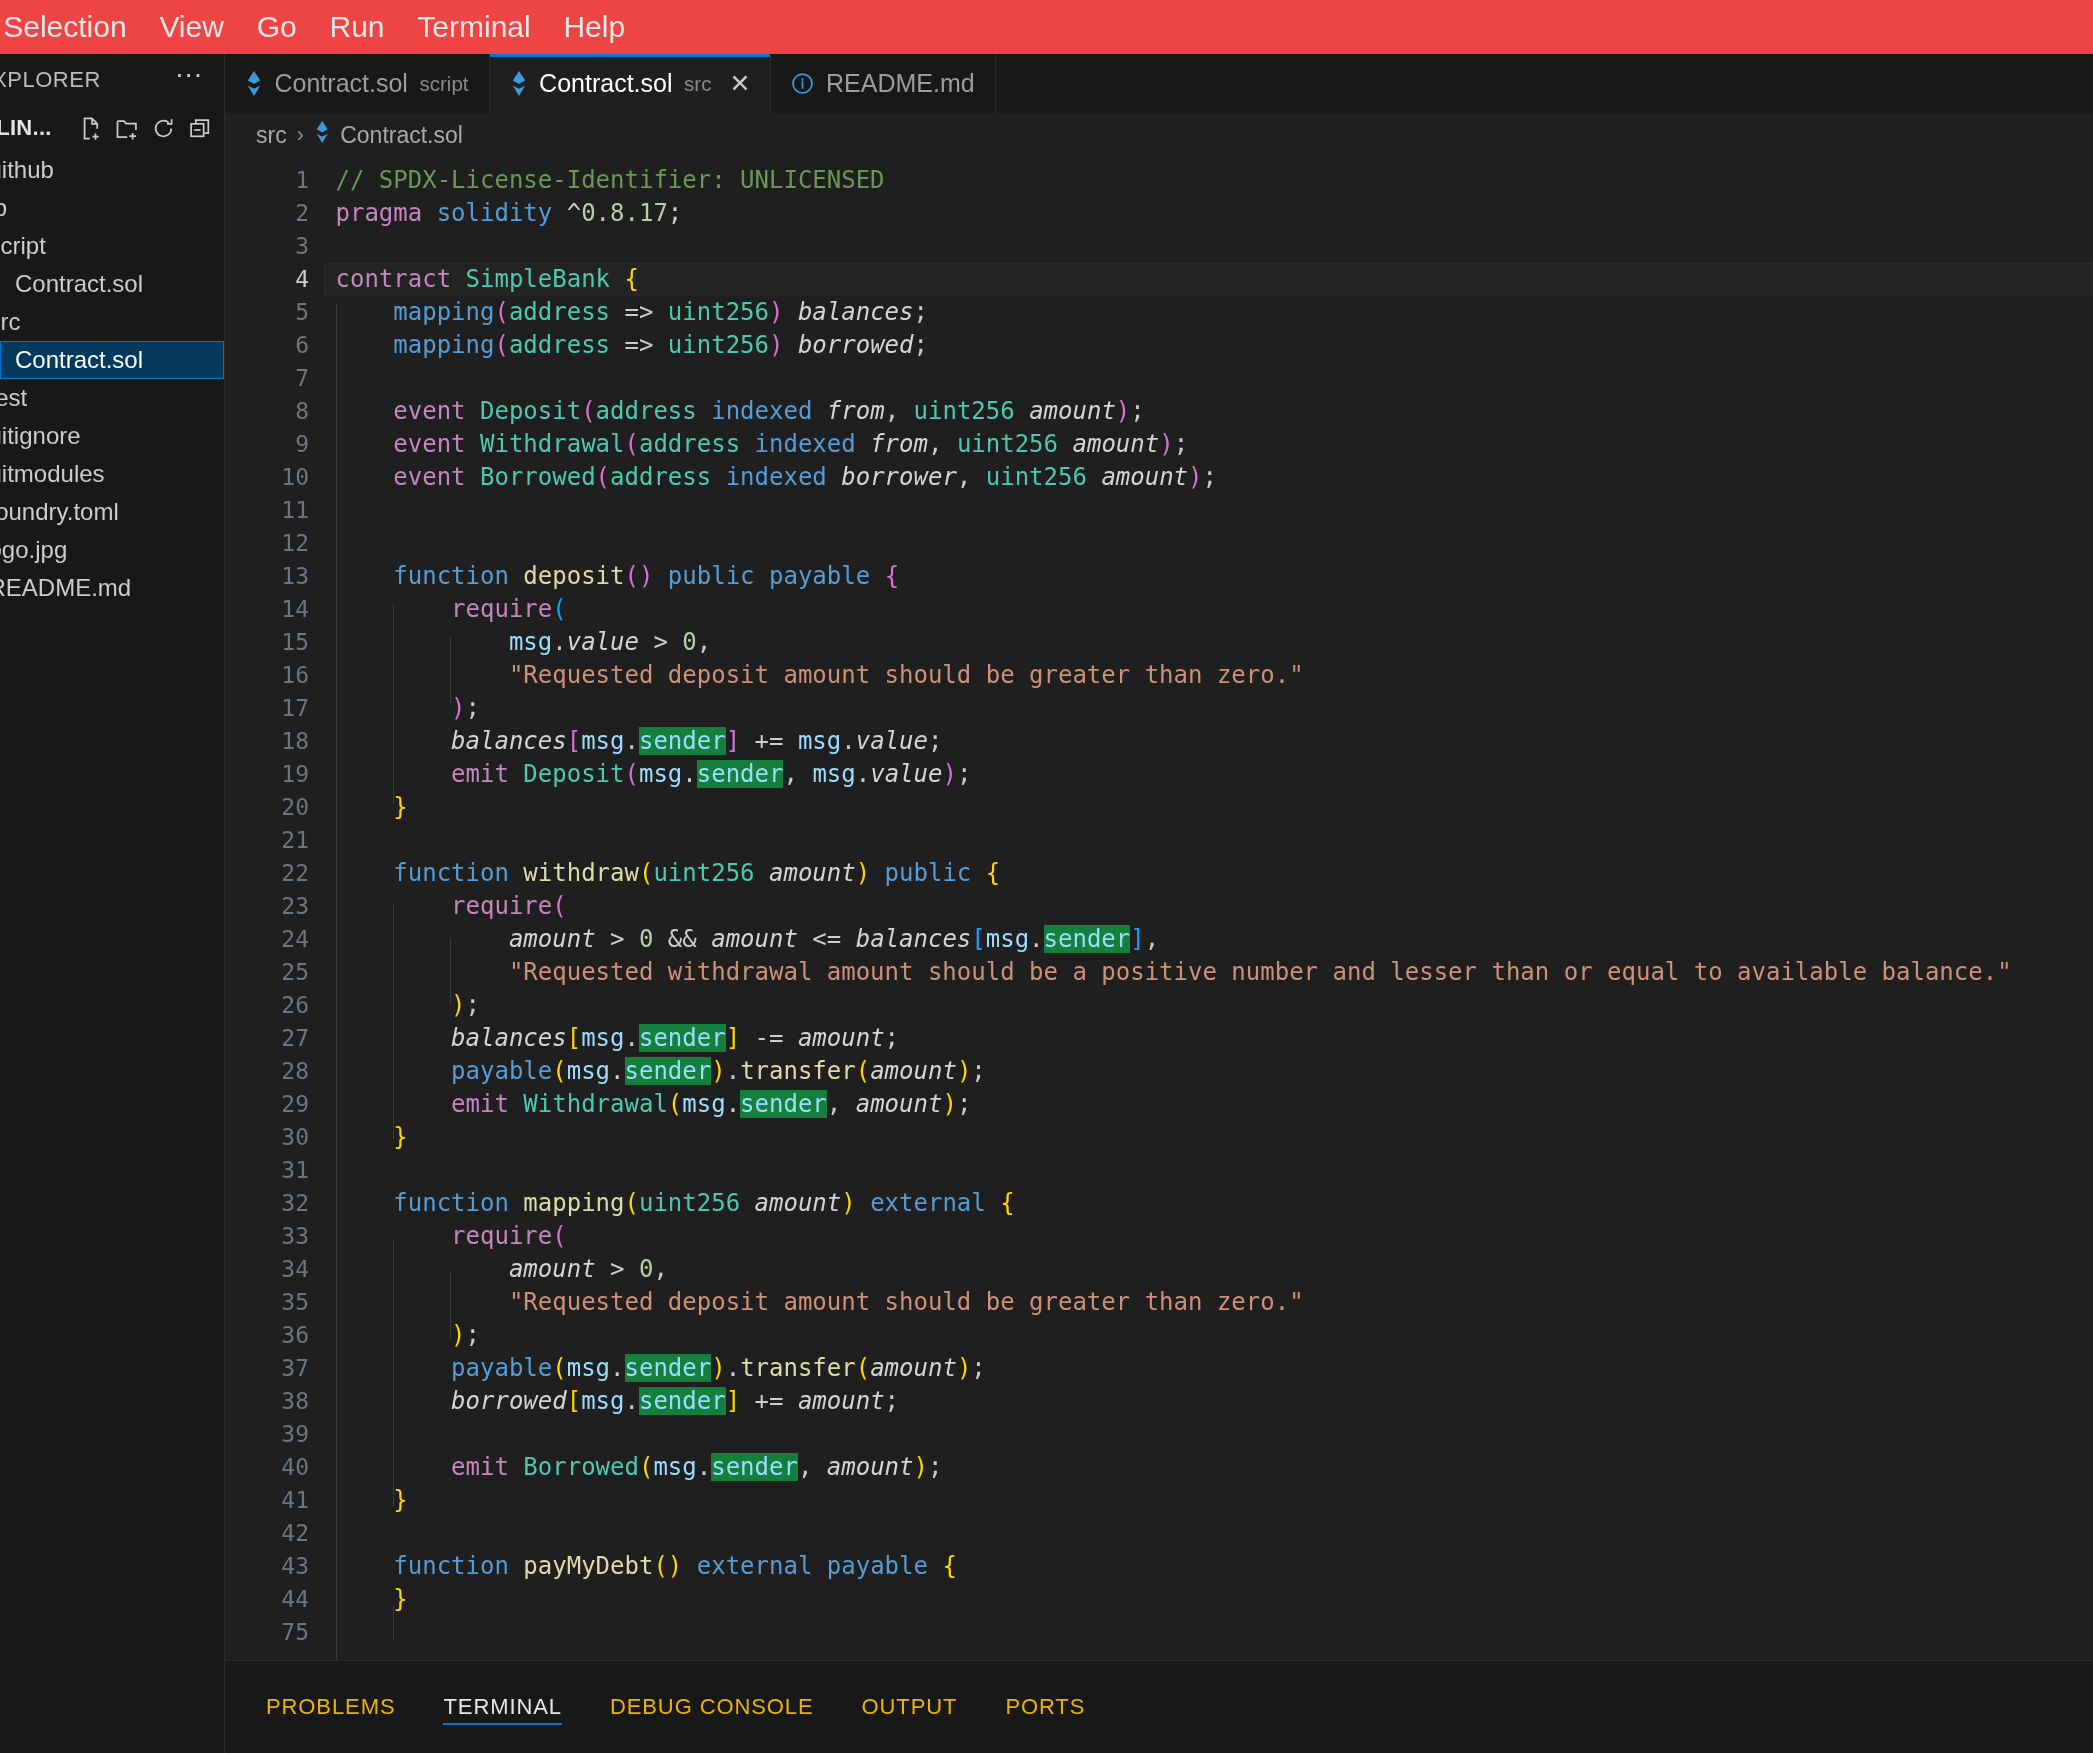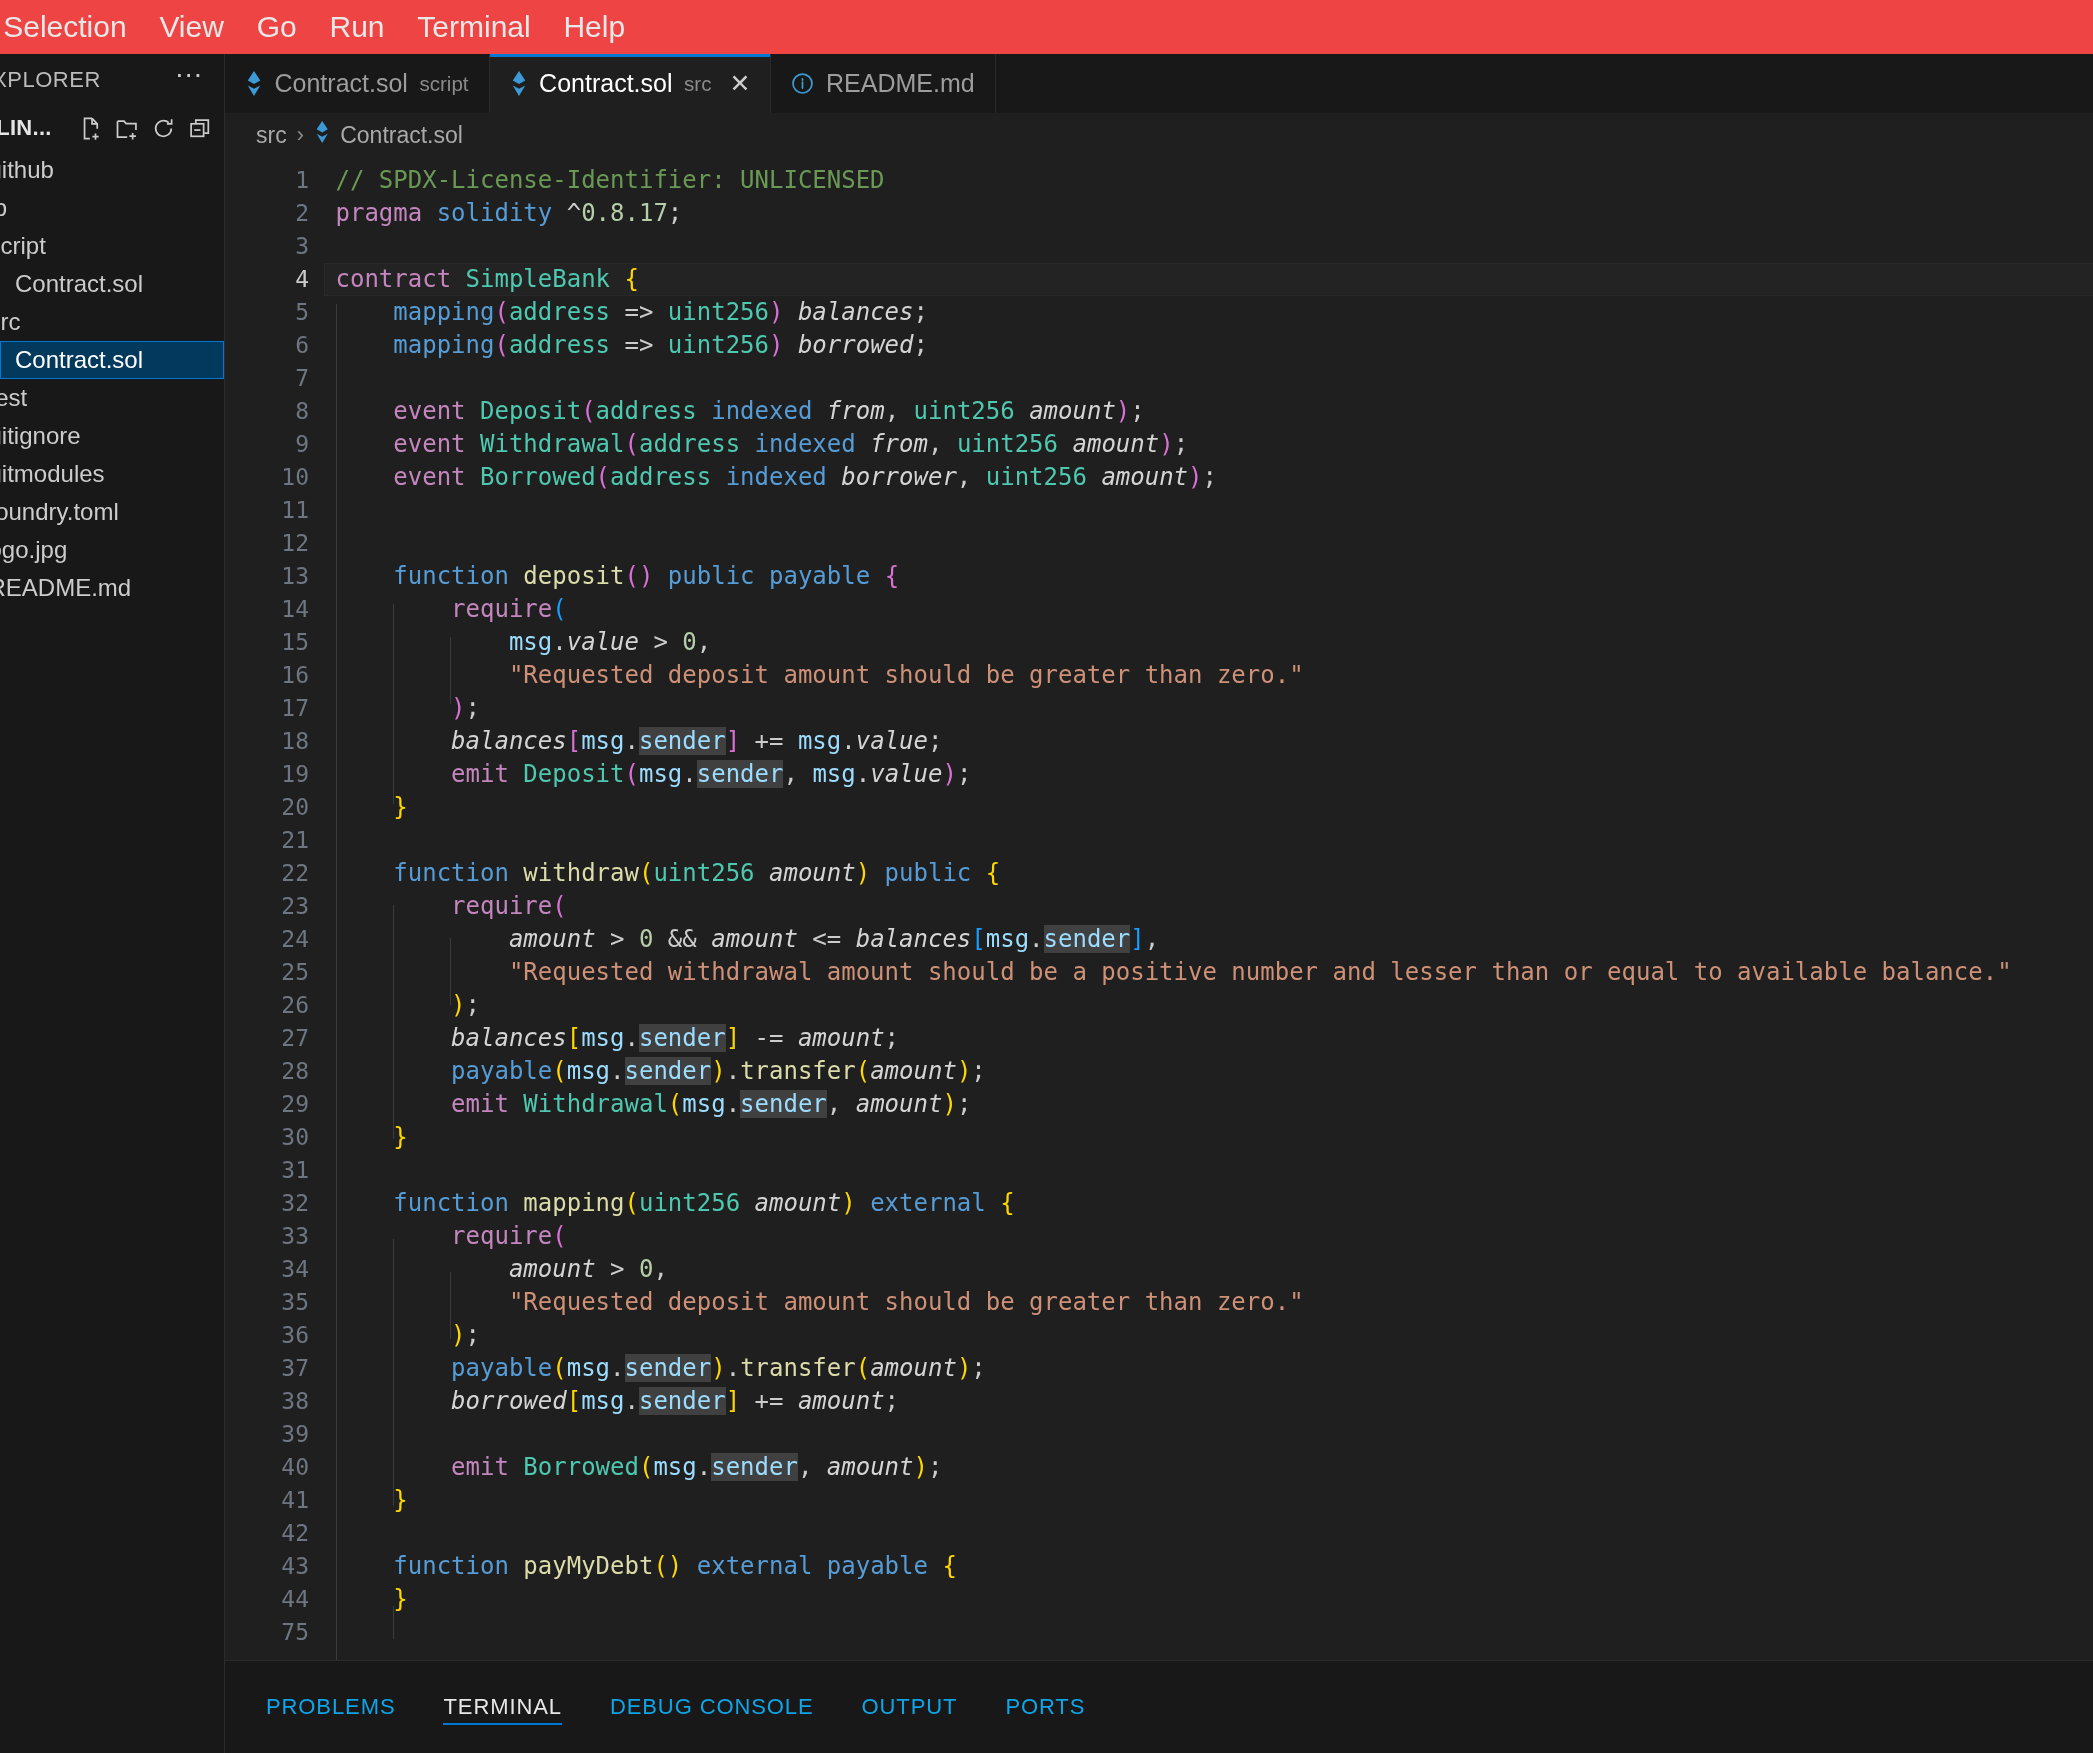--- a/index.html
+++ b/index.html
@@ -118,27 +118,27 @@
   .c-kw2  { color:#569cd6; }
   .c-type { color:#4ec9b0; }
   .c-fn   { color:#dcdcaa; }
   .c-num  { color:#b5cea8; }
   .c-str  { color:#ce9178; }
   .c-var  { color:#9cdcfe; }
   .c-txt  { color:#d4d4d4;font-style:italic; }
   .c-br1  { color:#ffd700; }
   .c-br2  { color:#da70d6; }
   .c-br3  { color:#179fff; }
-  .sel    { background:#404040; }
+  .sel    { background:#15803d; }
 
   
   .panel { flex:0 0 92px; background:#181818; border-top:0.8px solid #2b2b2b; display:flex; flex-direction:column; }
   .panel-tabs { display:flex; align-items:center; height:92px; padding-left:41px; gap:48px; }
   .ptab {
-    font-size:22px; color:#0ea5e9; letter-spacing:0.9px; position:relative;
+    font-size:22px; color:#eab308; letter-spacing:0.9px; position:relative;
     height:92px; display:flex; align-items:center; white-space:nowrap;
   }
   .ptab.active { color:#e7e7e7; }
   .ptab.active::after {
     content:""; position:absolute; left:0; right:0; bottom:28px; height:2.5px; background:#0078d4;
   }
 </style>
 </head>
 <body>
 

